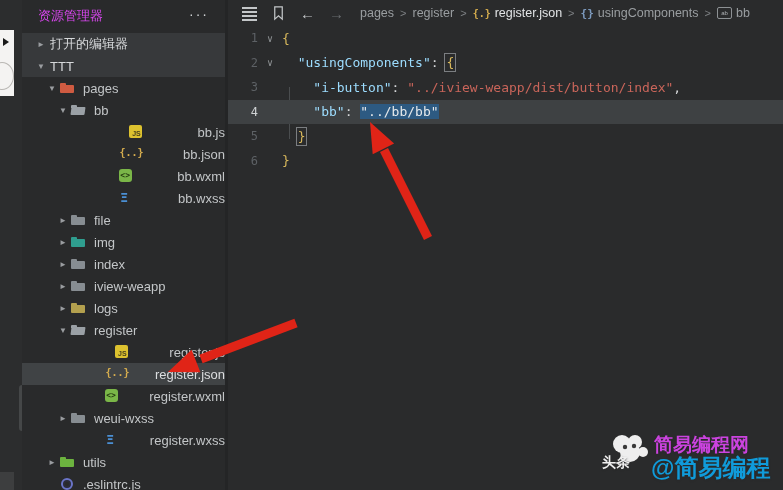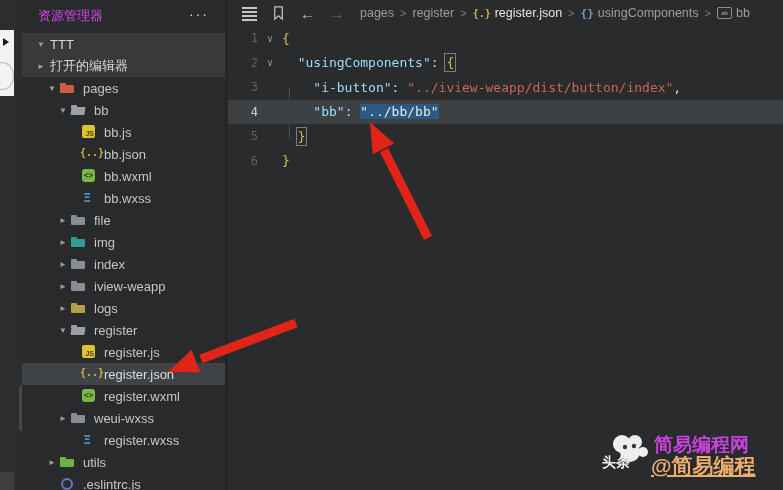--- a/index.html
+++ b/index.html
@@ -20,21 +20,21 @@
   .sb-more{position:absolute;right:16px;top:0;line-height:28px;font-size:14px;letter-spacing:2px;color:#cfd2d4;cursor:pointer;}
   .tree{position:absolute;left:0;top:33px;right:0;}
   .trow{display:flex;align-items:center;height:22px;font-size:13px;color:#c3c6c8;cursor:pointer;white-space:nowrap;}
   .trow.band{background:#37393b;color:#d6d8da;}
   .trow.selected{background:#404345;color:#dcdee0;}
   .chev{flex:0 0 14px;text-align:center;font-size:8px;color:#9a9da0;}
   .chev.down::before{content:"▼";}
   .chev.right::before{content:"►";}
   .lbl{margin-left:2px;}
   
-  .lvl0{padding-left:12px;}.lvl1{padding-left:23px;}.lvl2{padding-left:34px;}.lvl3{padding-left:44px;}
+  .lvl0{padding-left:12px;}.lvl1{padding-left:23px;}.lvl2{padding-left:34px;}.lvl3{padding-left:44px;justify-content:space-between;}
   
   .fic{position:relative;flex:0 0 18px;height:16px;margin-right:4px;}
   .fld::before{content:"";position:absolute;left:1px;top:5px;width:14px;height:8px;background:var(--fc,#878d92);border-radius:1px;}
   .fld::after{content:"";position:absolute;left:1px;top:3px;width:6px;height:3px;background:var(--fc,#878d92);border-radius:1px 1px 0 0;}
   .fld.open::before{transform:skewX(-8deg);}
   .fc-pages{--fc:#cf5b41;}.fc-img{--fc:#2f9e8f;}.fc-logs{--fc:#b3a04e;}.fc-utils{--fc:#6cb33f;}.fc-open{--fc:#9aa0a5;}
   .i-js::before{content:"JS";position:absolute;left:2px;top:1px;width:13px;height:13px;background:#ddc22f;color:#4a431d;
     font:bold 7px "Liberation Sans",sans-serif;display:flex;align-items:flex-end;justify-content:flex-end;padding:0 1px 1px 0;box-sizing:border-box;border-radius:2px;}
   .i-json::before{content:"{..}";position:absolute;left:0;top:1px;color:#d7ae4e;font:bold 10px "DejaVu Sans Mono",monospace;}
   .i-wxml::before{content:"<>";position:absolute;left:2px;top:1px;width:13px;height:13px;background:#7ab648;color:#253c10;
@@ -71,21 +71,21 @@
   .tk-ws{}
   .tk-match{outline:1px solid #7b7e81;outline-offset:1px;}
   .tk-sel{background:#2d5a82;color:#e6e9eb;}
   .guide{position:absolute;left:61px;top:61px;height:52px;border-left:1px solid #4a4d4f;}
   
   .overlay{position:absolute;left:0;top:0;pointer-events:none;z-index:60;}
   
   .wmark{position:absolute;right:2px;bottom:4px;width:185px;height:56px;z-index:55;opacity:.92;}
   .wm-t1{position:absolute;left:58px;top:2px;color:#d946ef;font-size:19px;font-weight:bold;text-shadow:0 1px 2px rgba(40,40,40,.55);}
   .wm-t2a{position:absolute;left:6px;top:24px;color:#fff;font-size:14px;font-weight:bold;text-shadow:0 1px 2px rgba(40,40,40,.55);}
-  .wm-t2b{position:absolute;left:55px;top:22px;color:#fdba74;font-size:21px;font-weight:bold;text-shadow:0 1px 2px rgba(40,40,40,.55);text-decoration:underline;}
+  .wm-t2b{position:absolute;left:55px;top:22px;color:#0ea5e9;font-size:24px;font-weight:bold;text-shadow:0 1px 2px rgba(40,40,40,.55);}
   .wm-logo{position:absolute;left:14px;top:2px;}
 </style>
 </head>
 <body>
 
 <div class="stage">
 
   <div class="leftstrip"></div>
   <div class="bg-window">
     <span class="tri"></span>
@@ -94,26 +94,26 @@
   <div class="strip-thumb"></div>
   <div class="strip-foot"></div>
 
   <div class="sidebar">
     <div class="sb-head">
       <span class="sb-title">资源管理器</span>
       <span class="sb-more">···</span>
     </div>
     <div class="tree" id="tree">
         <div class="trow band lvl0">
+          <span class="chev right"></span>
+          <span class="lbl">打开的编辑器</span>
+        </div>
+        <div class="trow band lvl0">
           <span class="chev down"></span>
           <span class="lbl">TTT</span>
-        </div>
-        <div class="trow band lvl0">
-          <span class="chev right"></span>
-          <span class="lbl">打开的编辑器</span>
         </div>
         <div class="trow lvl1">
           <span class="chev down"></span>
           <span class="fic fld fc-pages"></span>
           <span class="lbl">pages</span>
         </div>
         <div class="trow lvl2">
           <span class="chev down"></span>
           <span class="fic fld open fc-open"></span>
           <span class="lbl">bb</span>

